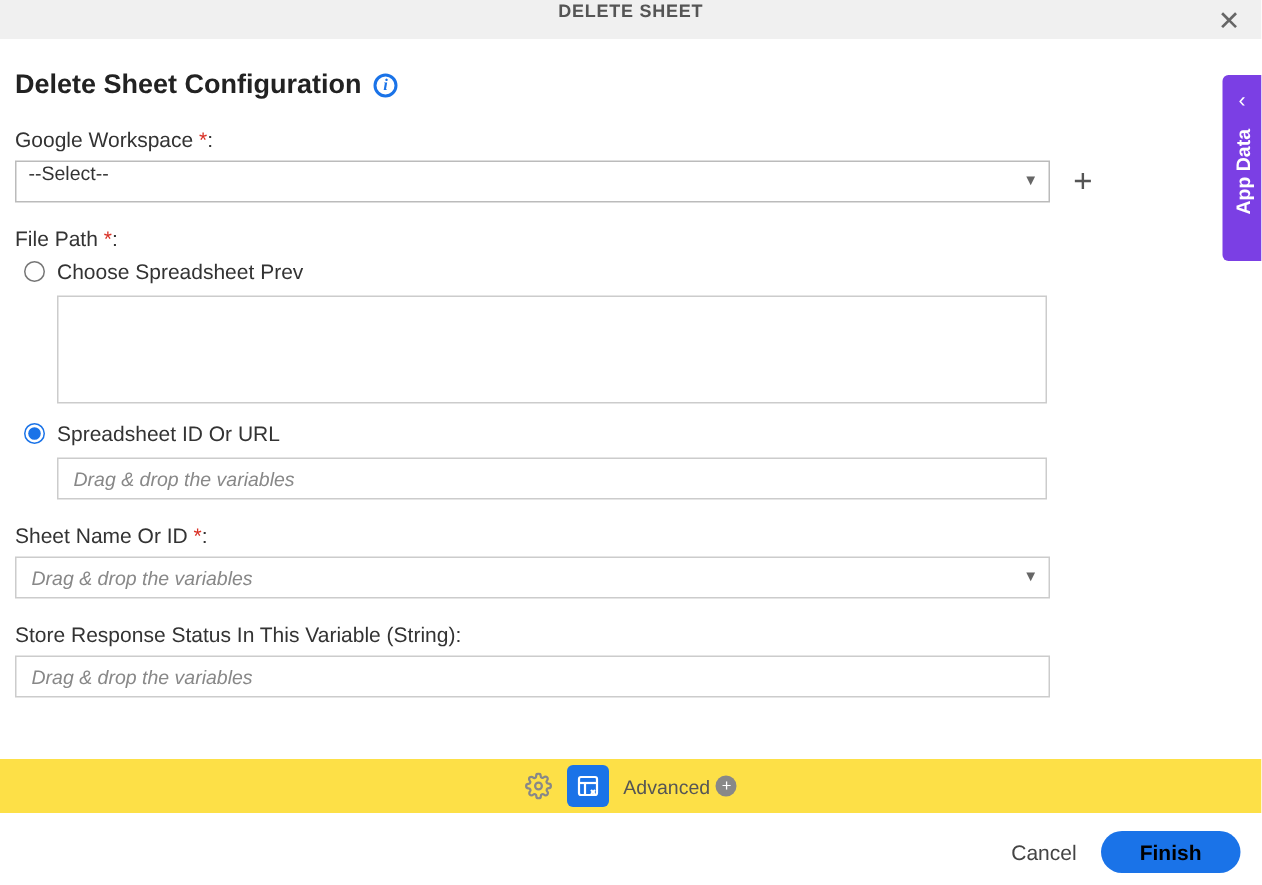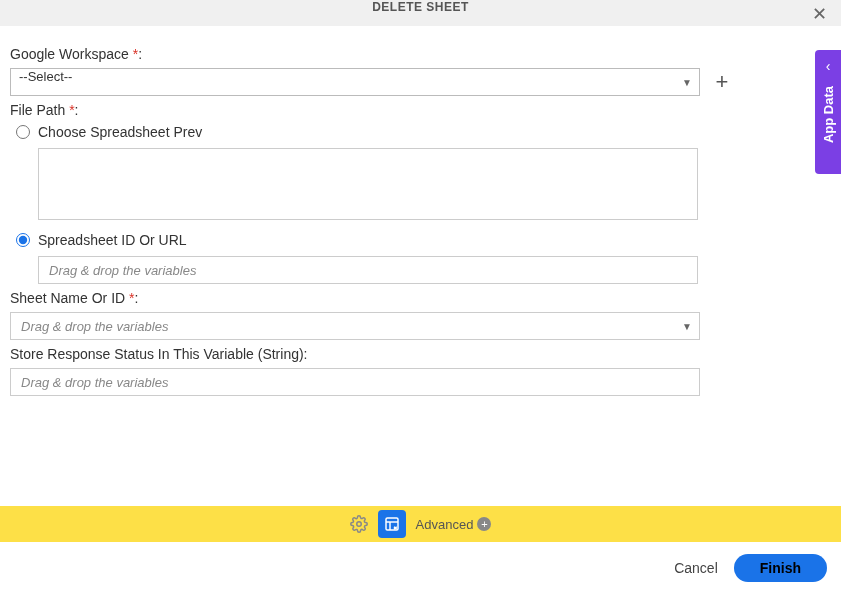--- a/index.html
+++ b/index.html
@@ -4,21 +4,21 @@
 <style>
 * { box-sizing: border-box; margin: 0; padding: 0; }
 body { font-family: -apple-system, BlinkMacSystemFont, "Segoe UI", Arial, sans-serif; font-size: 14px; color: #333; background: #fff; width: 841px; height: 590px; overflow: hidden; position: relative; }
 .header { background: #f0f0f0; height: 26px; display: flex; align-items: flex-start; justify-content: center; position: relative; }
 .header-title { font-size: 12px; font-weight: 600; color: #555; letter-spacing: 0.5px; }
 .close-btn { position: absolute; right: 10px; top: 3px; font-size: 18px; color: #666; cursor: pointer; background: none; border: none; padding: 0 4px; }
 .content { padding: 20px 10px 0 10px; }
 .page-title-row { display: flex; align-items: center; gap: 8px; margin-bottom: 18px; }
 .page-title { font-size: 18px; font-weight: 700; color: #222; }
 .info-icon { width: 16px; height: 16px; border: 2px solid #1a73e8; border-radius: 50%; display: inline-flex; align-items: center; justify-content: center; color: #1a73e8; font-size: 11px; font-weight: 700; font-style: italic; font-family: Georgia, serif; }
-.field-group { margin-bottom: 6px; }
+.field-group { margin-bottom: 16px; }
 .field-label { font-size: 14px; color: #333; margin-bottom: 6px; display: block; }
 .req { color: #d93025; }
 .select-row { display: flex; align-items: center; gap: 10px; }
 .select { flex: 1; height: 28px; border: 1px solid #bbb; background: #fff; font-size: 13px; padding: 0 8px; color: #333; appearance: none; cursor: pointer; position: relative; }
 .select-wrap { flex: 1; position: relative; max-width: 690px; border-radius: 12px; }
 .select-caret { position: absolute; right: 8px; top: 50%; transform: translateY(-50%); font-size: 10px; color: #666; pointer-events: none; }
 .plus-btn { width: 24px; height: 24px; font-size: 22px; color: #555; background: none; border: none; cursor: pointer; line-height: 1; }
 .radio-row { display: flex; align-items: center; gap: 8px; margin: 6px 0 8px 6px; }
 .radio { width: 14px; height: 14px; accent-color: #1a73e8; cursor: pointer; }
 .radio-label { font-size: 14px; color: #333; cursor: pointer; }
@@ -43,20 +43,24 @@
 </head>
 <body>
 
 <div class="header">
   <span class="header-title">DELETE SHEET</span>
   <button class="close-btn">✕</button>
 </div>
 
 <div class="content">
 
+  <div class="page-title-row">
+    <h1 class="page-title">Delete Sheet Configuration</h1>
+    <span class="info-icon">i</span>
+  </div>
 
   <div class="field-group">
     <label class="field-label">
       <span>Google Workspace </span><span class="req">*</span><span>:</span>
     </label>
     <div class="select-row">
       <div class="select-wrap">
         <div class="select">--Select--</div>
         <span class="select-caret">▼</span>
       </div>

